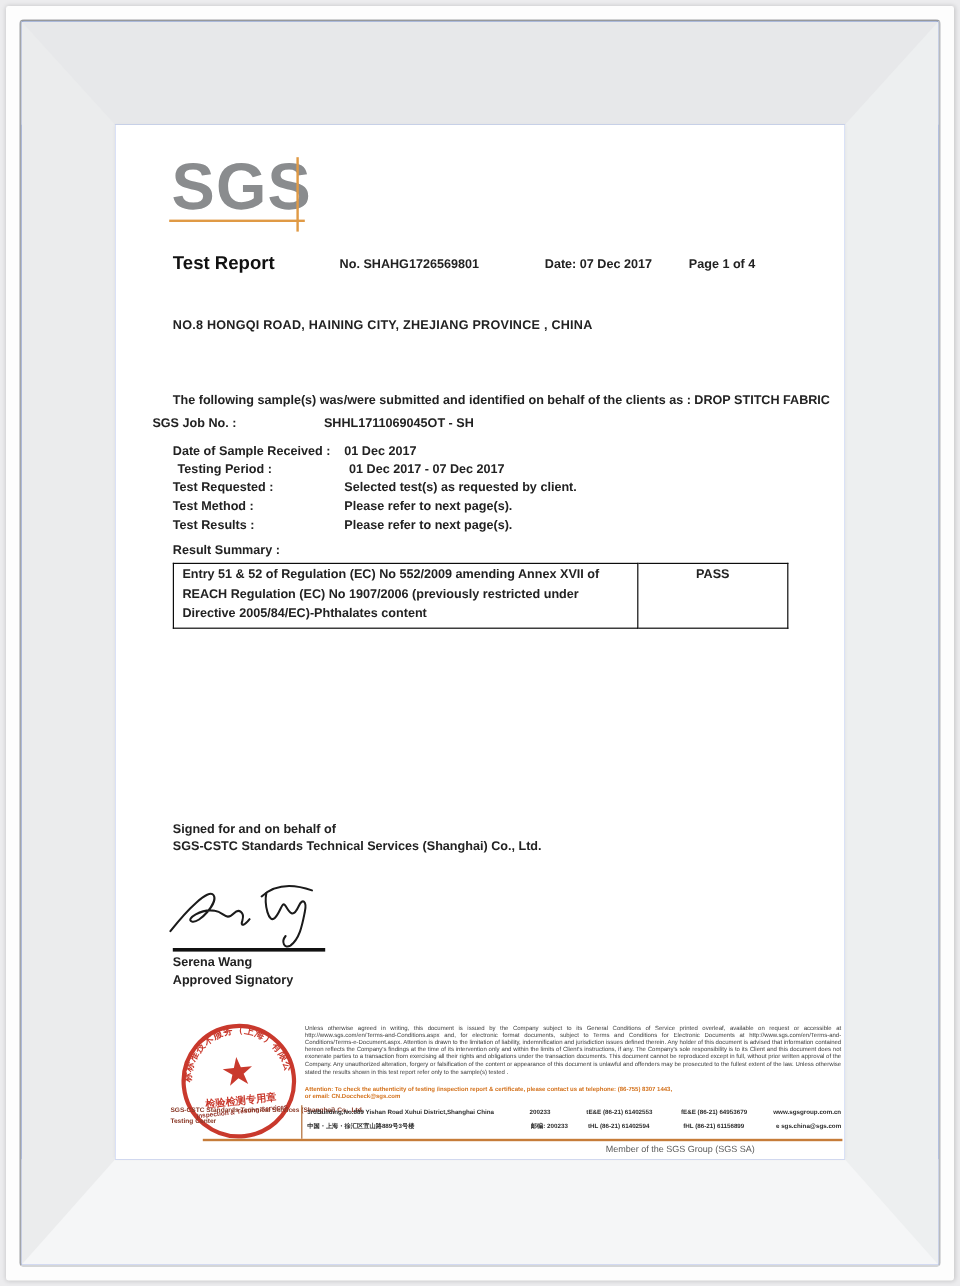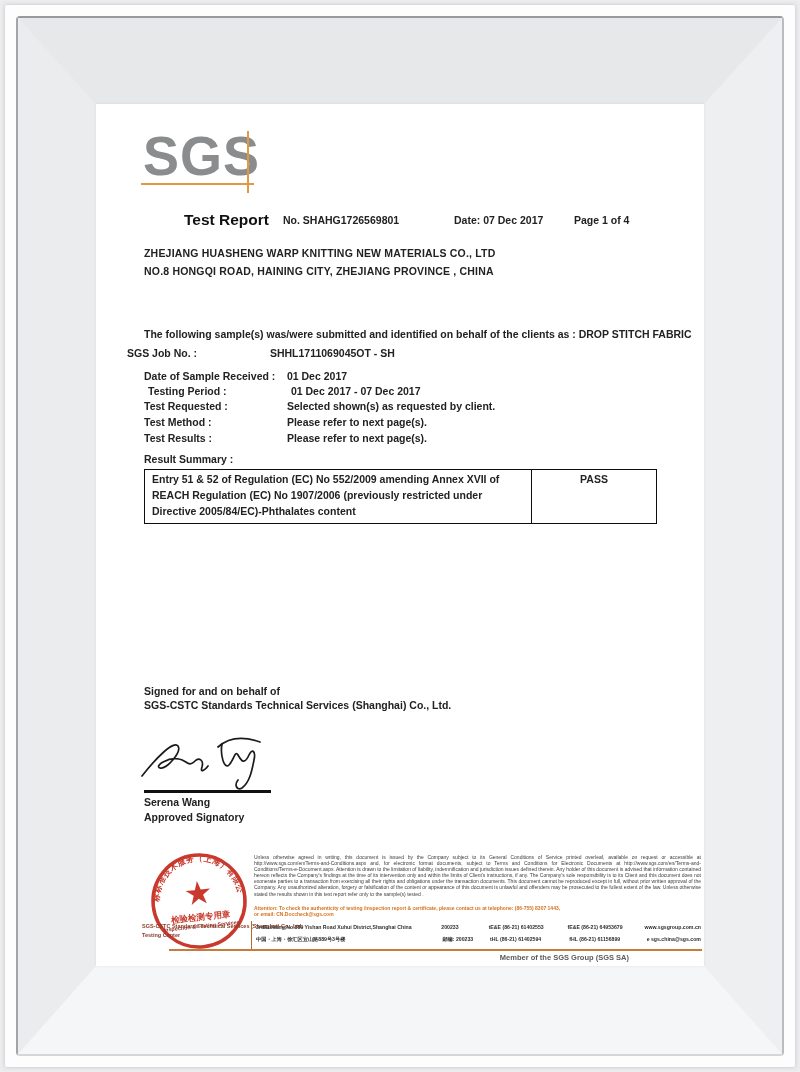--- a/index.html
+++ b/index.html
@@ -52,59 +52,58 @@
   .foot-co{font-size:5.5px;line-height:9px;color:#8a3a28;font-weight:700;white-space:nowrap;}
   .addr-row{display:flex;align-items:baseline;font-size:5.2px;color:#2e2e2e;
             font-weight:600;white-space:nowrap;line-height:11px;}
   .addr-row .a1{width:188px;}
   .addr-row .a2{width:48px;}
   .addr-row .a3{width:80px;}
   .addr-row .a4{width:78px;}
   .addr-row .a5{flex:1;}
   .foot-rule{height:1.6px;background:#c67c3a;}
   .foot-vline{width:1.2px;background:#b06a32;}
-  .member{font-size:7.5px;color:#5a5a5a;font-weight:700;text-align:right;}
+  .member{font-size:7.5px;color:#5a5a5a;font-weight:400;text-align:right;}
 </style>
 </head>
 <body>
 
 <div class="frame"></div>
 <div class="groove"></div>
 <div class="mat">
   <div class="doc">
 
     <div class="abs logo-text" style="left:47px;top:25px;">SGS</div>
     <div class="abs accent-h" style="left:45px;top:79px;width:113px;"></div>
     <div class="abs accent-v" style="left:151px;top:27px;height:62px;"></div>
 
-    <div class="abs title" style="left:48px;top:107px;margin-left:40px;">Test Report</div>
+    <div class="abs title" style="left:48px;top:107px;">Test Report</div>
     <div class="abs meta" style="left:187px;top:110px;">No. SHAHG1726569801</div>
     <div class="abs meta" style="left:358px;top:110px;">Date: 07 Dec 2017</div>
     <div class="abs meta" style="left:478px;top:110px;">Page 1 of 4</div>
 
-    <div class="abs b-line" style="left:48px;top:143px;">ZHEJIANG HUASHENG WARP KNITTING NEW MATERIALS CO., LTD</div>
     <div class="abs b-line" style="left:48px;top:161px;">NO.8 HONGQI ROAD, HAINING CITY, ZHEJIANG PROVINCE , CHINA</div>
 
     <div class="abs b-line" style="left:48px;top:224px;letter-spacing:0;">The following sample(s) was/were submitted and identified on behalf of the clients as : DROP STITCH FABRIC</div>
 
     <div class="abs field-row" style="left:31px;top:243px;">
       <span class="field-label">SGS Job No. :</span>
       <span>SHHL1711069045OT - SH</span>
     </div>
     <div class="abs field-row" style="left:48px;top:266px;">
       <span class="field-label">Date of Sample Received :</span>
       <span>01 Dec 2017</span>
     </div>
     <div class="abs field-row" style="left:52px;top:281px;">
       <span class="field-label">Testing Period :</span>
       <span>01 Dec 2017 - 07 Dec 2017</span>
     </div>
     <div class="abs field-row" style="left:48px;top:296px;">
       <span class="field-label">Test Requested :</span>
-      <span>Selected shown(s) as requested by client.</span>
+      <span>Selected test(s) as requested by client.</span>
     </div>
     <div class="abs field-row" style="left:48px;top:312px;">
       <span class="field-label">Test Method :</span>
       <span>Please refer to next page(s).</span>
     </div>
     <div class="abs field-row" style="left:48px;top:328px;">
       <span class="field-label">Test Results :</span>
       <span>Please refer to next page(s).</span>
     </div>
 

